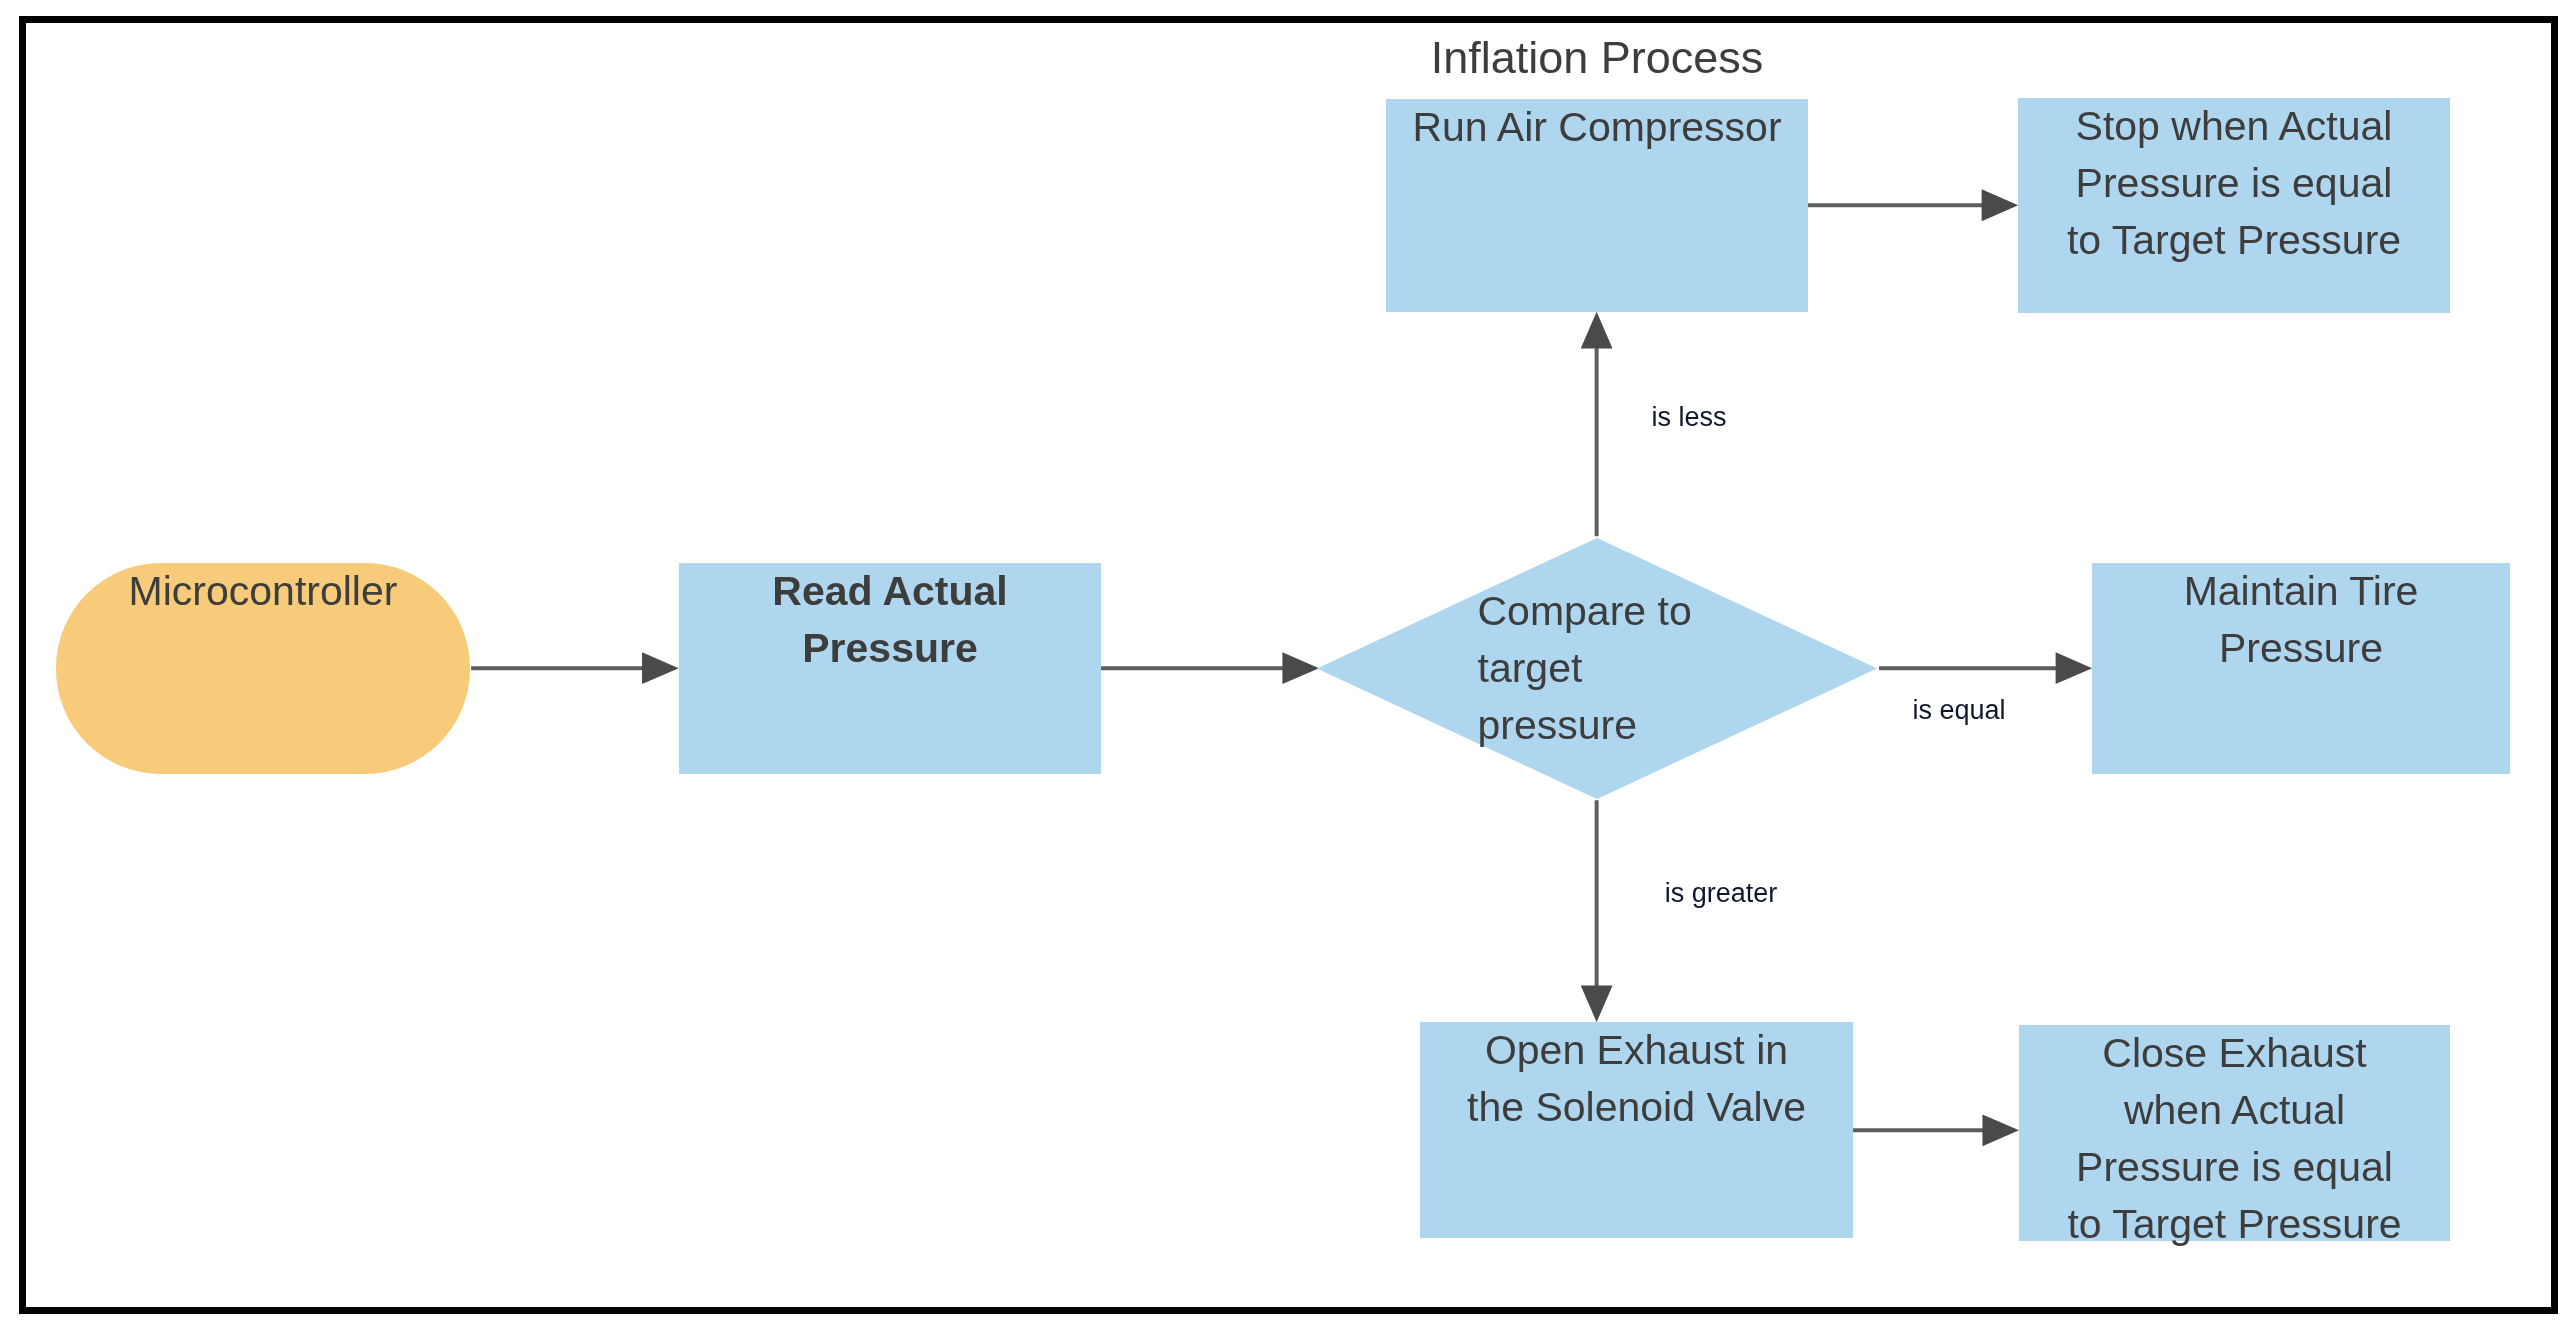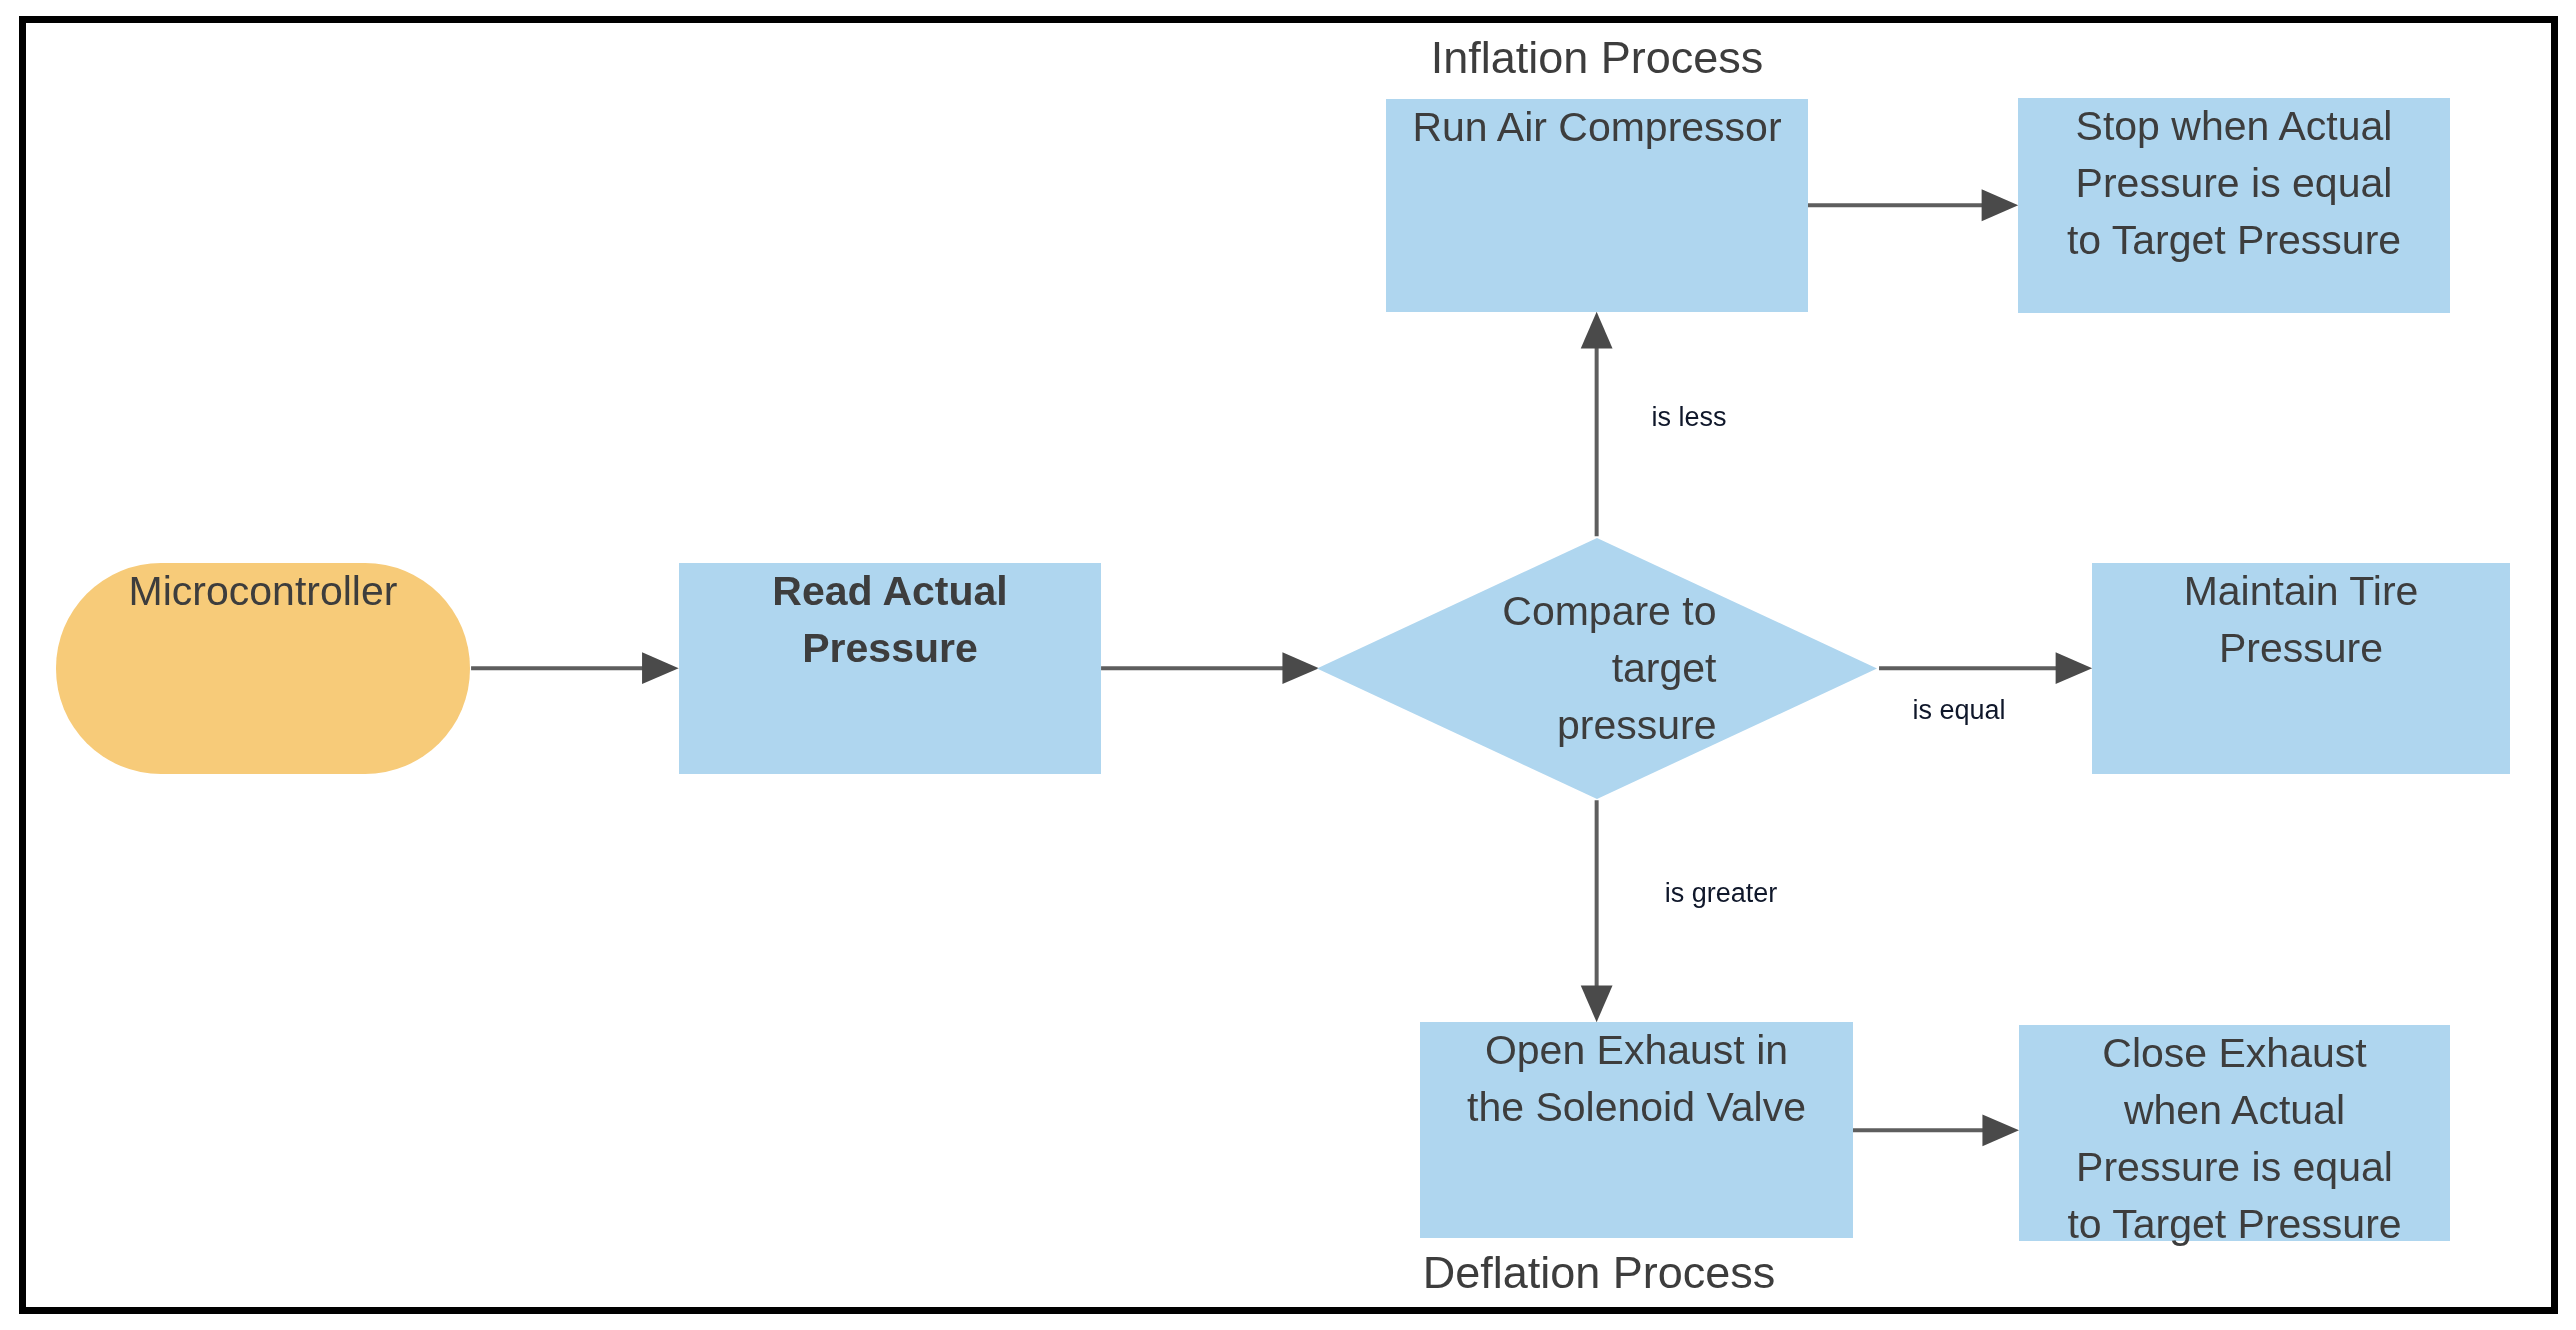--- a/index.html
+++ b/index.html
@@ -44,21 +44,21 @@
     display: inline-block;
   }
   .terminator {
     border-radius: 105px;
   }
   .diamond-wrap {
     position: absolute;
     display: flex;
     align-items: center;
     justify-content: center;
-    text-align: right;
+    text-align: left;
     color: #3d3d3d;
     font-size: 41px;
     line-height: 57px;
   }
   .diamond-shape {
     position: absolute;
     left: 0;
     top: 0;
     width: 100%;
     height: 100%;
@@ -110,21 +110,20 @@
     <polygon points="2007,1285 1987,1239 2027,1239" style="fill: rgb(74, 74, 74);"></polygon>
 
     <line x1="2272" y1="258" x2="2494" y2="258" stroke-width="5" style="stroke: rgb(94, 94, 94);"></line>
     <polygon points="2537,258 2491,238 2491,278" style="fill: rgb(74, 74, 74);"></polygon>
 
     <line x1="2282" y1="1421" x2="2495" y2="1421" stroke-width="5" style="stroke: rgb(94, 94, 94);"></line>
     <polygon points="2538,1421 2492,1401 2492,1441" style="fill: rgb(74, 74, 74);"></polygon>
   </svg>
 
   <div class="section-title" style="left:1374px; top:32px;">Inflation Process</div>
-  <div class="section-title" style="left:1376px; top:1247px;">Deflation Process</div>
 
   <div class="node terminator" style="left: 56px; top: 563px; width: 414px; height: 211px; background-color: rgb(247, 203, 121);">
     <span class="node-label" style="width:334px;">Microcontroller</span>
   </div>
 
   <div class="node" style="left: 679px; top: 563px; width: 422px; height: 211px; background-color: rgb(175, 214, 239); font-weight: bold;">
     <span class="node-label" style="width:302px;">Read Actual Pressure</span>
   </div>
 
   <div class="diamond-wrap" style="left:1317px; top:538px; width:560px; height:261px;">

